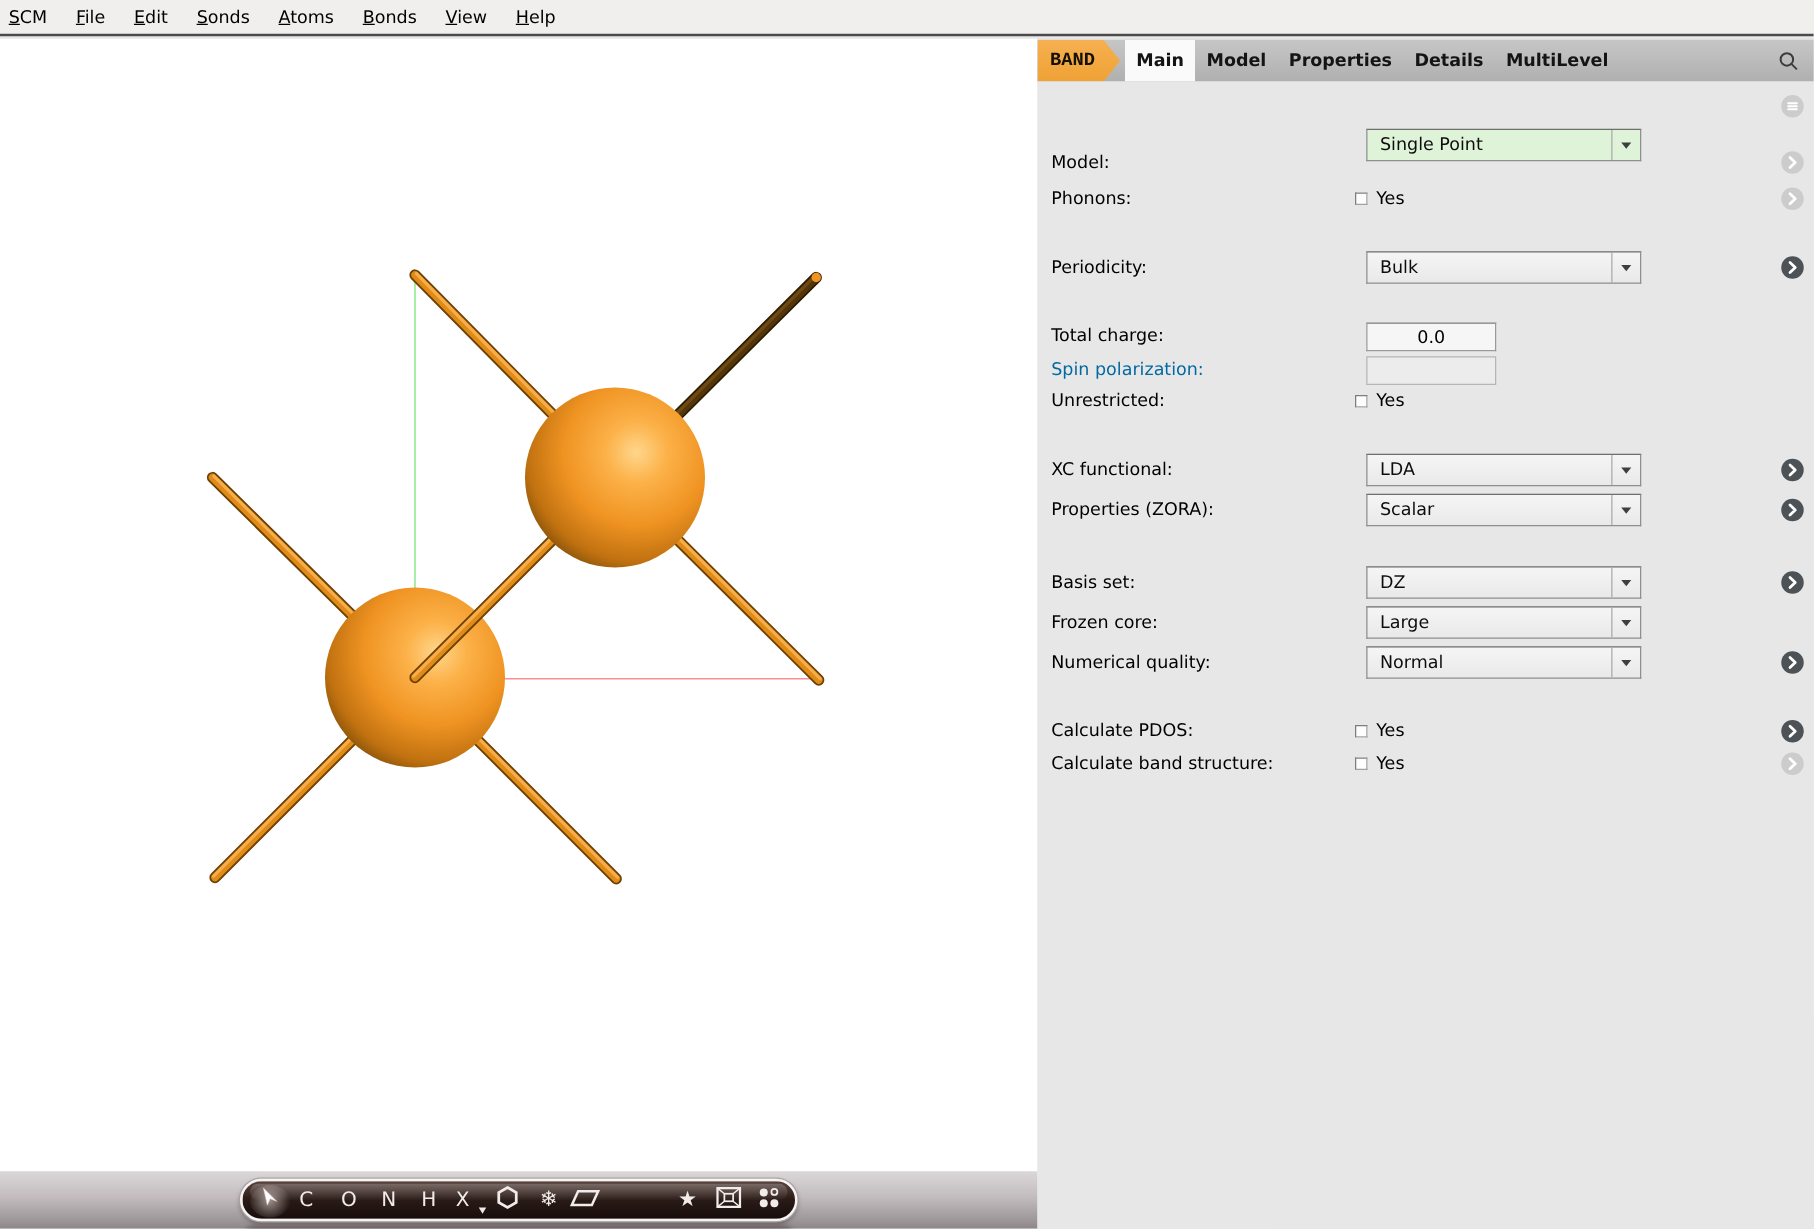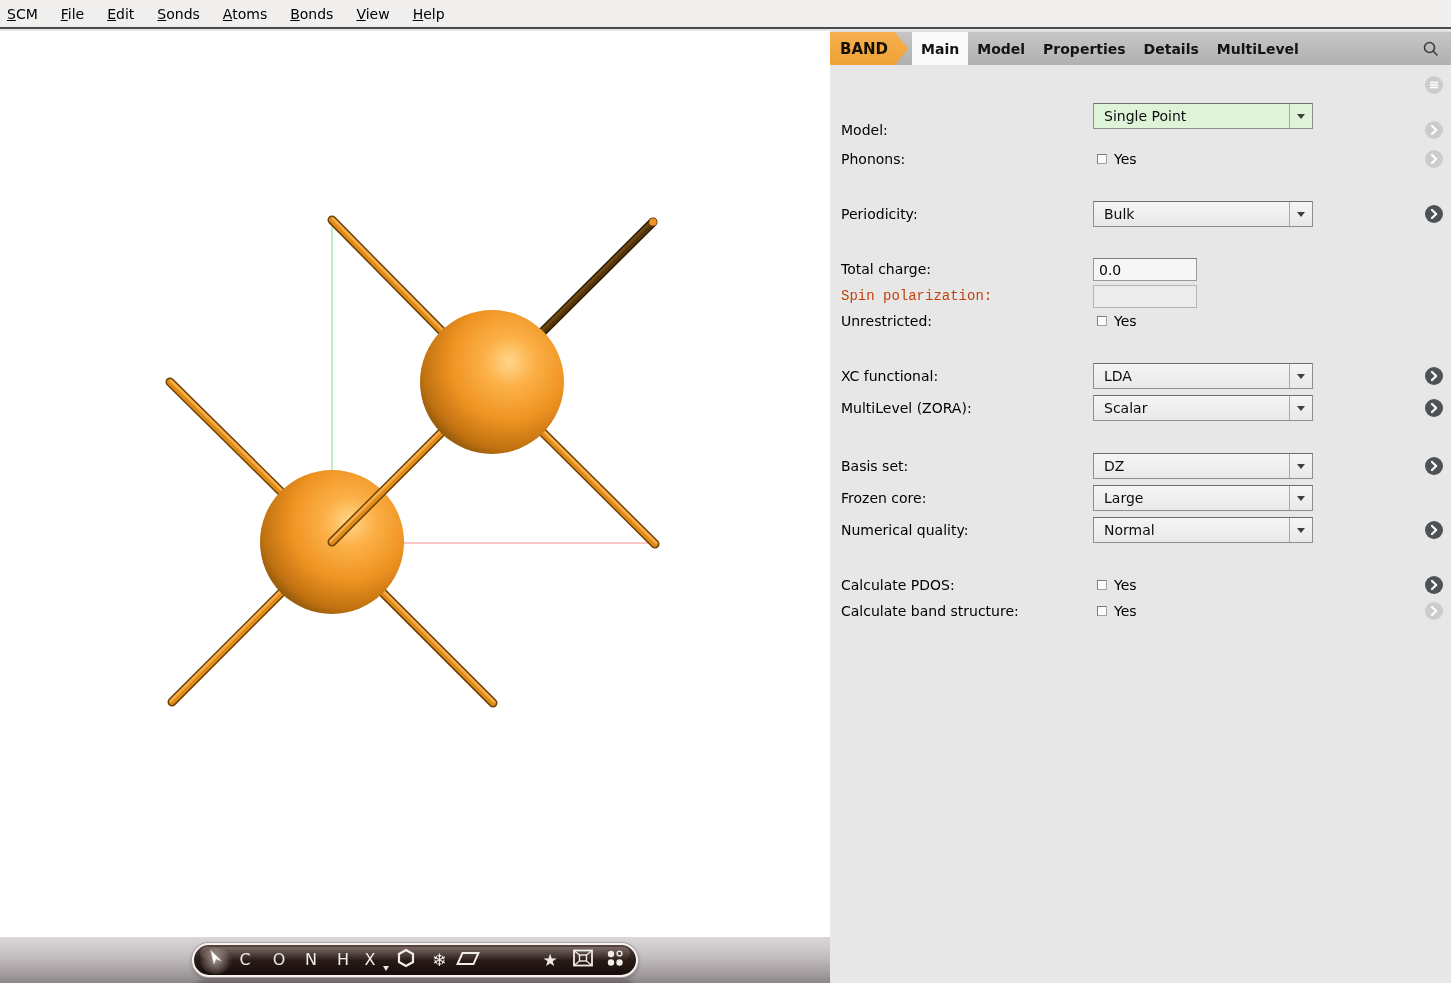--- a/index.html
+++ b/index.html
@@ -58,46 +58,47 @@
     position:absolute;left:0;top:0;width:621px;height:34px;
     background:linear-gradient(180deg,#c6c6c6,var(--tabbar-bg,#b0b0b0));
     border-top:1px solid #dedede;box-sizing:border-box;
     display:flex;align-items:stretch;
   }
   .band-badge{
     background:linear-gradient(180deg,#f6b050,var(--accent-orange,#efa235));
     font-weight:bold;font-size:15px;color:#151004;
     display:flex;align-items:center;padding:0 20px 0 10px;
     clip-path:polygon(0 0,calc(100% - 13px) 0,100% 50%,calc(100% - 13px) 100%,0 100%);
+    font-family:Liberation Mono, monospace;
   }
   .tab{font-weight:bold;font-size:14px;color:#141414;display:flex;align-items:center;padding:0 9px;cursor:default;white-space:nowrap;}
   .tab.active{background:var(--tab-active-bg,#fafafa);margin-left:4px;}
   .tab-search{margin-left:auto;margin-right:11px;align-self:center;display:flex;}
   
   .fieldlabel{position:absolute;left:11px;font-size:14px;color:#000;height:18px;line-height:18px;white-space:nowrap;}
-  .fieldlabel.disabled{color:#c2410c;font-family:Liberation Mono, monospace;}
+  .fieldlabel.disabled{color:#0369a1;}
   .select{
     position:absolute;left:263px;width:220px;height:26px;box-sizing:border-box;
     background:linear-gradient(180deg,#f5f5f5,#e9e9e9);
     border:1px solid #8f8f8f;border-top-color:#6e6e6e;
     display:flex;align-items:center;font-size:14px;color:#0d0d0d;padding-left:10px;cursor:default;
   }
   .select.green{background:var(--field-green,#def3d8);}
   .arrow-box{
     position:absolute;right:0;top:0;width:23px;height:100%;box-sizing:border-box;
     border-left:1px solid #a9a9a9;display:flex;align-items:center;justify-content:center;
   }
   .tri{width:0;height:0;border-left:4px solid transparent;border-right:4px solid transparent;border-top:5px solid #3e3e3e;}
   .textinput{
     position:absolute;left:263px;width:104px;height:23px;box-sizing:border-box;
     background:#f6f6f6;border:1px solid #9a9a9a;border-top-color:#7c7c7c;
-    font-size:14px;color:#000;display:flex;align-items:center;justify-content:flex-start;padding:0 5px;
+    font-size:14px;color:#000;display:flex;align-items:center;justify-content:center;padding:0 5px;
   }
   .textinput.disabled{background:#ececec;border-color:#b5b5b5;}
-  .checkbox-row{position:absolute;left:267px;height:18px;display:flex;align-items:center;font-size:14px;color:#000;cursor:default;}
+  .checkbox-row{position:absolute;left:254px;height:18px;display:flex;align-items:center;font-size:14px;color:#000;cursor:default;}
   .cbox{width:10px;height:10px;background:#fdfdfd;border:1px solid #a2a2a2;border-top-color:#7d7d7d;border-left-color:#7d7d7d;margin-right:7px;box-sizing:border-box;}
   .chevbtn{position:absolute;left:595px;width:18px;height:18px;border-radius:50%;display:flex;align-items:center;justify-content:center;}
   .chevbtn.on{background:var(--chevron-on,#4d5257);cursor:pointer;}
   .chevbtn.off{background:var(--chevron-off,#cccccc);}
   .menucircle{position:absolute;left:595px;top:45px;width:18px;height:18px;border-radius:50%;background:var(--chevron-off,#cccccc);display:flex;align-items:center;justify-content:center;}
 </style>
 </head>
 <body>
 
 <div class="menubar">
@@ -296,21 +297,21 @@
     <span class="arrow-box">
         <span class="tri"></span>
       </span>
   </div>
   <div class="chevbtn on" style="top:336px">
     <svg width="18" height="18" viewBox="0 0 18 18">
         <path d="M7 5 L11.2 9 L7 13" fill="none" stroke="#fff" stroke-width="2.2" stroke-linecap="round" stroke-linejoin="round"></path>
       </svg>
   </div>
 
-  <div class="fieldlabel" style="top:368px">MultiLevel (ZORA):</div>
+  <div class="fieldlabel" style="top:368px">Properties (ZORA):</div>
   <div class="select" style="top:364px">
     <span>Scalar</span>
     <span class="arrow-box">
         <span class="tri"></span>
       </span>
   </div>
   <div class="chevbtn on" style="top:368px">
     <svg width="18" height="18" viewBox="0 0 18 18">
         <path d="M7 5 L11.2 9 L7 13" fill="none" stroke="#fff" stroke-width="2.2" stroke-linecap="round" stroke-linejoin="round"></path>
       </svg>

